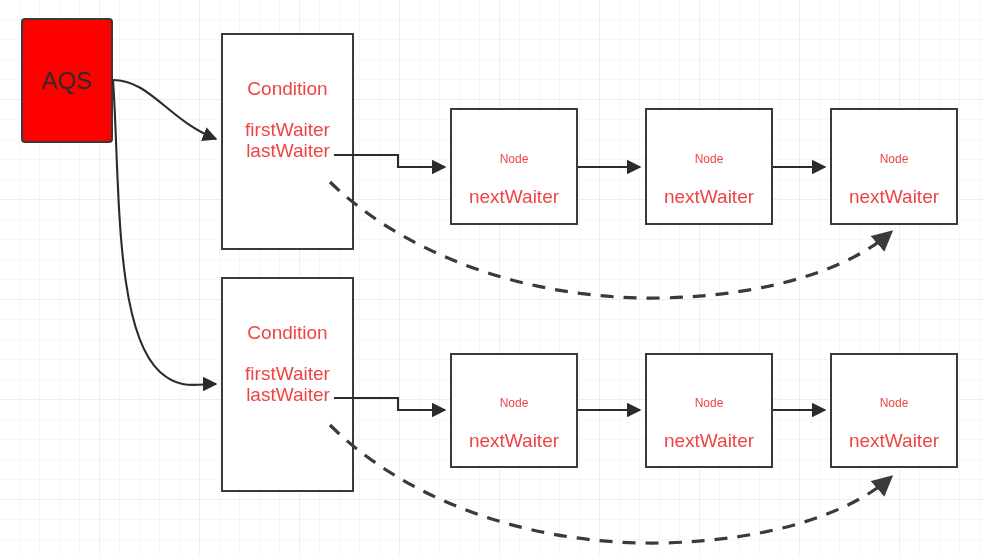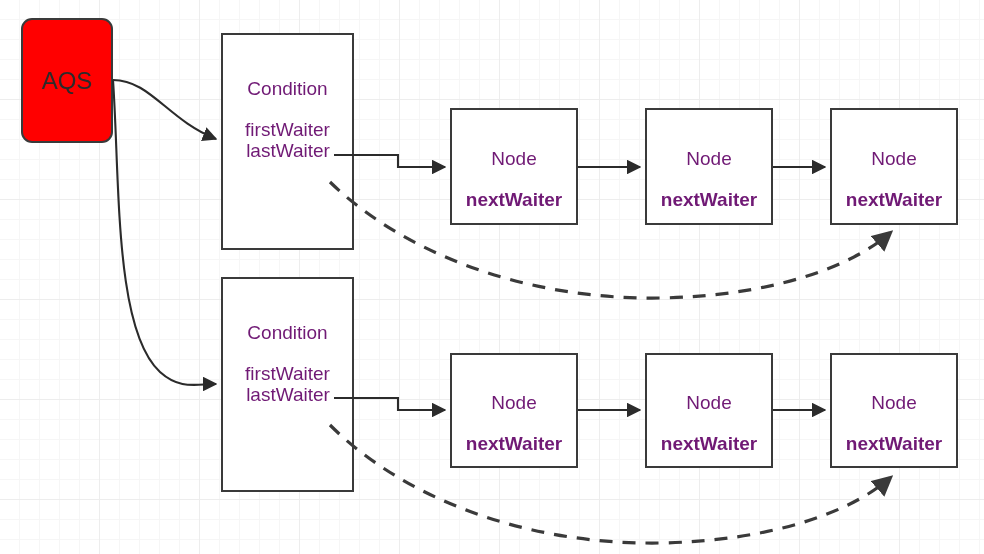--- a/index.html
+++ b/index.html
@@ -25,50 +25,49 @@
   }
   .box {
     position: absolute;
     box-sizing: border-box;
     display: flex;
     flex-direction: column;
     align-items: center;
     justify-content: center;
     background: #ffffff;
     border: 2px solid #3a3a3a;
-    color: #701a75;
+    color: #ef4444;
   }
   .aqs-box {
     background: #FF0000;
     border: 2px solid #3a3a3a;
-    border-radius: 11px;
+    border-radius: 4px;
     color: #2b2b2b;
   }
   .aqs-label {
     font-size: 24px;
     line-height: 1;
   }
   .cond-title {
     font-size: 19px;
     line-height: 1;
   }
   .cond-fields {
     font-size: 19px;
     line-height: 1.08;
     text-align: right;
   }
   .node-title {
-    font-size: 19px;
+    font-size: 12px;
     line-height: 1;
     margin-top: 25px;
   }
   .node-field {
     font-size: 19px;
     line-height: 1;
-    font-weight: bold;
   }
   svg.overlay {
     position: absolute;
     left: 0;
     top: 0;
     width: 984px;
     height: 554px;
     pointer-events: none;
     overflow: visible;
   }

